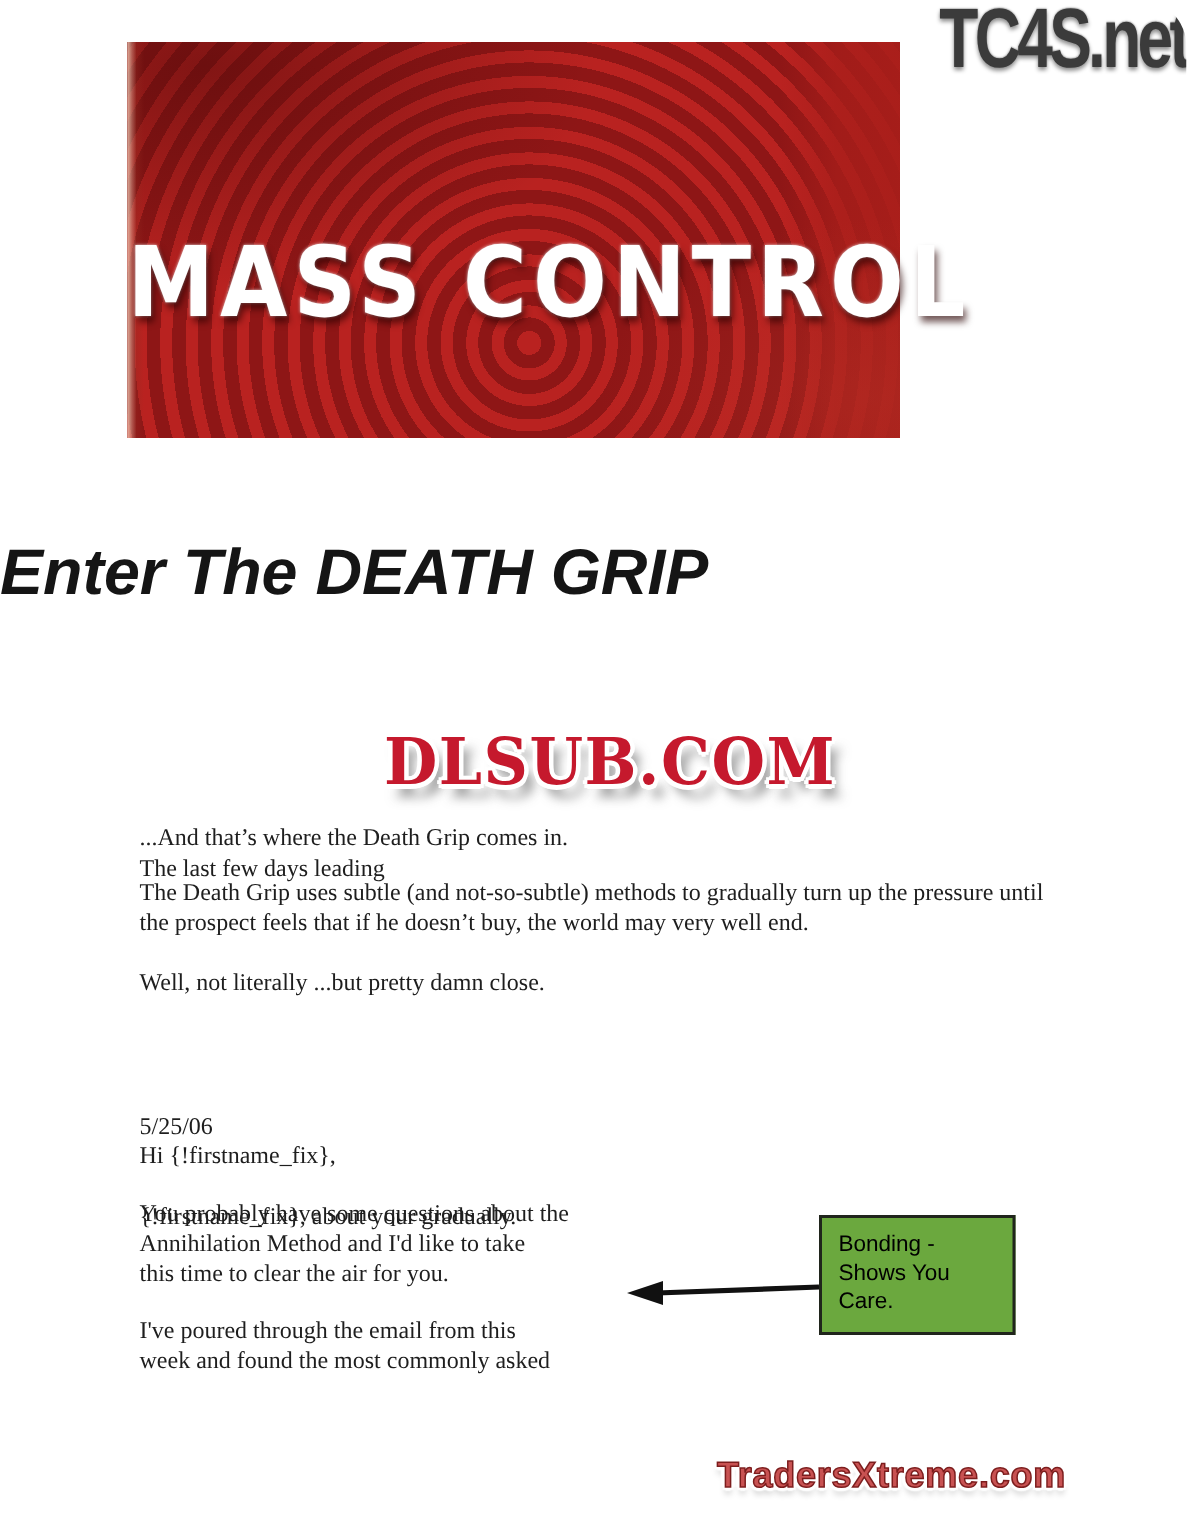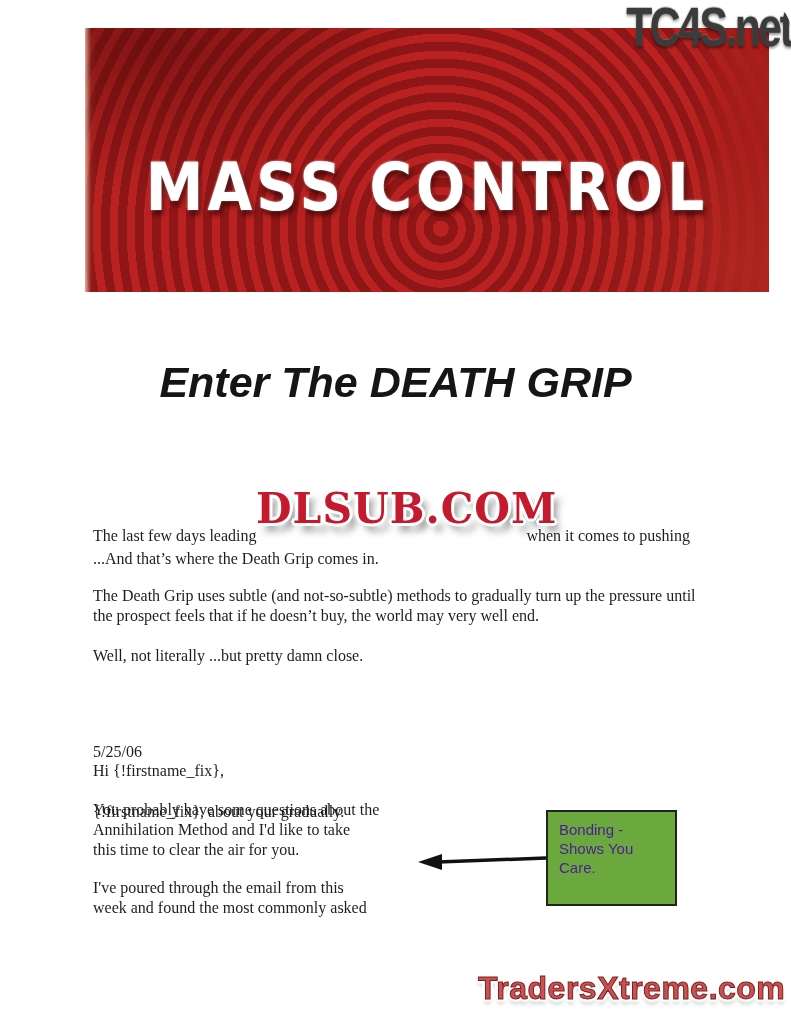--- a/index.html
+++ b/index.html
@@ -7,65 +7,65 @@
         font-family:"Liberation Serif",serif;border-radius:31px;}
 
   
   .tc4s{position:absolute;top:-6px;right:0px;z-index:6;
         font-family:"Liberation Sans",sans-serif;font-weight:bold;
         font-size:52px;letter-spacing:-3px;color:#3b3b3b;
         transform:scale(0.82,1.08);transform-origin:top right;
         text-shadow:0 2px 3px rgba(0,0,0,0.45), 0 -1px 1px rgba(130,130,130,0.5);}
 
   
-  .banner{position:absolute;left:85px;top:28px;width:684px;height:264px;z-index:1;
+  .banner{position:absolute;left:85px;top:28px;width:515px;height:264px;z-index:1;
         background-color:#8e1616;
         background-image:
           linear-gradient(90deg, rgba(234,195,173,0.85) 0px, rgba(223,170,150,0.45) 3px, rgba(150,45,35,0.35) 6px, rgba(0,0,0,0) 11px),
           radial-gradient(ellipse 420px 240px at 10% 6%, rgba(75,8,8,0.5), rgba(0,0,0,0) 62%),
           radial-gradient(ellipse 300px 200px at 96% 90%, rgba(190,60,45,0.28), rgba(0,0,0,0) 60%),
           linear-gradient(270deg, rgba(168,30,26,0.9) 0px, rgba(168,30,26,0.75) 42px, rgba(0,0,0,0) 80px),
           repeating-radial-gradient(circle at 52% 76%, #b92220 0px, #b92220 8px, #8e1616 8px, #8e1616 17px);}
   .banner-title{position:absolute;left:0;right:0;top:126px;text-align:center;
         font-family:"DejaVu Sans",sans-serif;font-weight:bold;font-size:58px;
         color:#ffffff;letter-spacing:4px;white-space:nowrap;
         transform:scaleY(1.12);transform-origin:center;
         text-shadow:2px 4px 5px rgba(40,0,0,0.65), 0 0 2px rgba(255,255,255,0.9);}
 
   
-  .heading{position:absolute;left:0;width:100%;top:358px;text-align:center;z-index:2;
+  .heading{position:absolute;left:0;width:100%;top:358px;z-index:2;
         font-family:"Liberation Sans",sans-serif;font-weight:bold;font-style:italic;
         font-size:43px;color:#151515;white-space:nowrap;}
 
   
   .para{position:absolute;left:93px;font-size:16px;line-height:20px;color:#1e1e1e;
         white-space:pre;z-index:2;}
   .p1{width:597px;}
-  .p1-line1{display:flex;justify-content:space-between;}
+  .p1-line1{display:flex;justify-content:space-between;margin-top:44px;}
 
   
   .dlsub{position:absolute;left:256px;top:483px;z-index:4;
         font-family:"DejaVu Serif",serif;font-weight:bold;font-size:41px;letter-spacing:1px;
         color:#c5192d;transform:scaleY(1.05);transform-origin:top left;white-space:nowrap;
         text-shadow:
           -3px 0 0 #fff, 3px 0 0 #fff, 0 -3px 0 #fff, 0 3px 0 #fff,
           -2px -2px 0 #fff, 2px -2px 0 #fff, -2px 2px 0 #fff, 2px 2px 0 #fff,
           6px 8px 7px rgba(70,70,70,0.55);}
 
   
-  .callout{position:absolute;left:546px;top:810px;width:131px;height:96px;z-index:3;
+  .callout{position:absolute;left:546px;top:810px;width:131px;height:80px;z-index:3;
         background:#6ba83e;border:2px solid #20251c;box-sizing:border-box;
         padding:8px 0 0 11px;font-family:"Liberation Sans",sans-serif;
-        font-size:15px;line-height:19px;color:#4c1d95;white-space:pre;}
+        font-size:15px;line-height:19px;color:#000000;white-space:pre;}
 
   .arrow{position:absolute;left:416px;top:849px;z-index:3;}
 
   
   .traders{position:absolute;left:478px;top:970px;z-index:5;
-        font-family:"Liberation Sans",sans-serif;font-weight:bold;font-size:32px;
+        font-family:"Liberation Sans",sans-serif;font-weight:bold;font-size:24px;
         color:#c85252;letter-spacing:0.5px;white-space:nowrap;
         -webkit-text-stroke:1px #7c1d1d;
         text-shadow:
           -3px 0 1px #fff, 3px 0 1px #fff, 0 -3px 1px #fff, 0 3px 1px #fff,
           -2px -2px 1px #fff, 2px -2px 1px #fff, -2px 2px 1px #fff, 2px 2px 1px #fff,
           0 5px 4px rgba(0,0,0,0.22);}
 </style>
 </head>
 <body>
 
@@ -75,21 +75,20 @@
 
   <div class="banner">
     <div class="banner-title">MASS CONTROL</div>
   </div>
 
   <div class="heading">Enter The DEATH GRIP</div>
 
   <div class="para p1" style="top:486px">
     <div class="p1-line1">
       <span>The last few days leading</span>
-      <span>when it comes to pushing</span>
     </div>
   </div>
 
   <div class="dlsub">DLSUB.COM</div>
 
   <div class="para" style="top:549px">...And that’s where the Death Grip comes in.</div>
 
   <div class="para" style="top:646px">Well, not literally ...but pretty damn close.</div>
 
   <div class="para" style="top:586px">The Death Grip uses subtle (and not-so-subtle) methods to gradually turn up the pressure until

